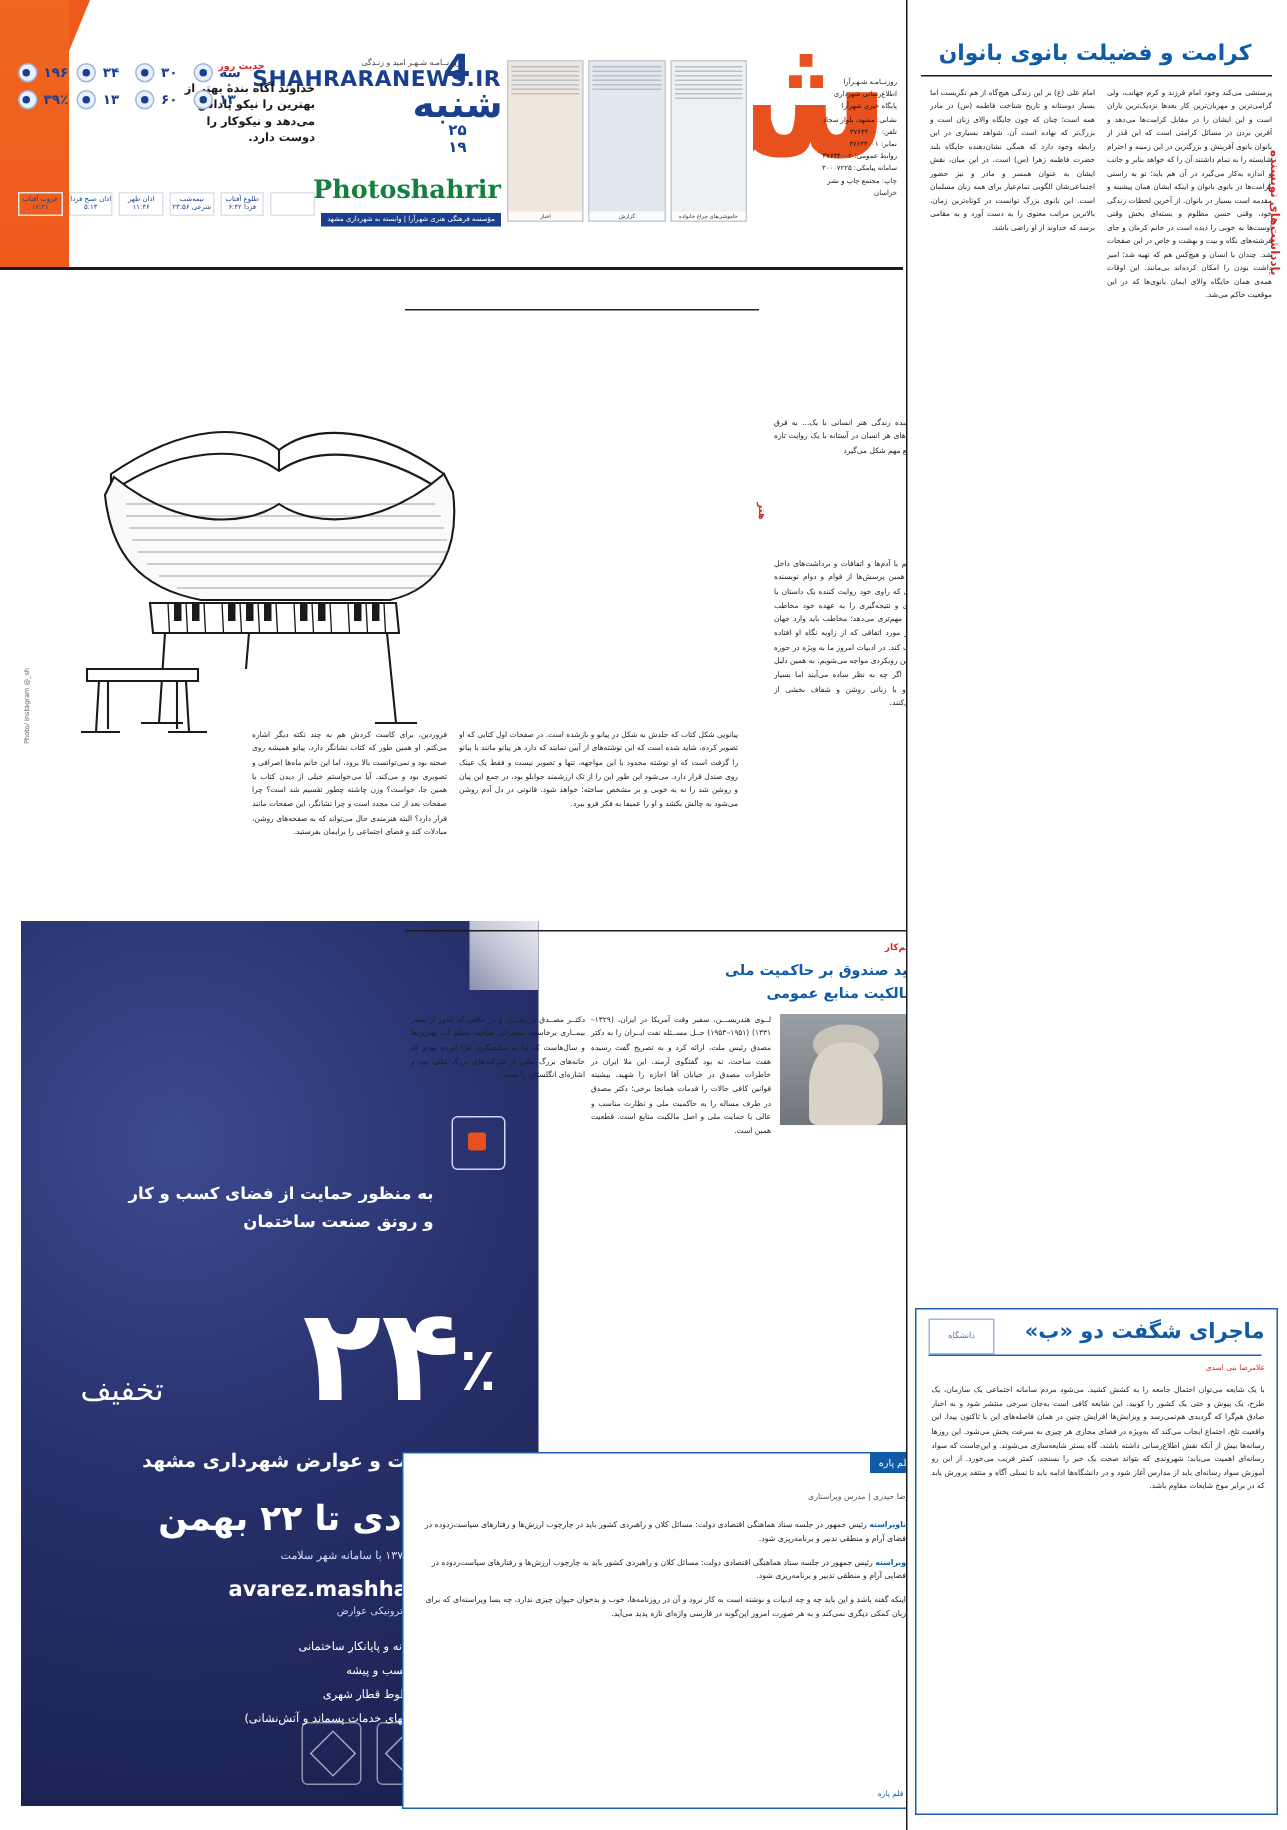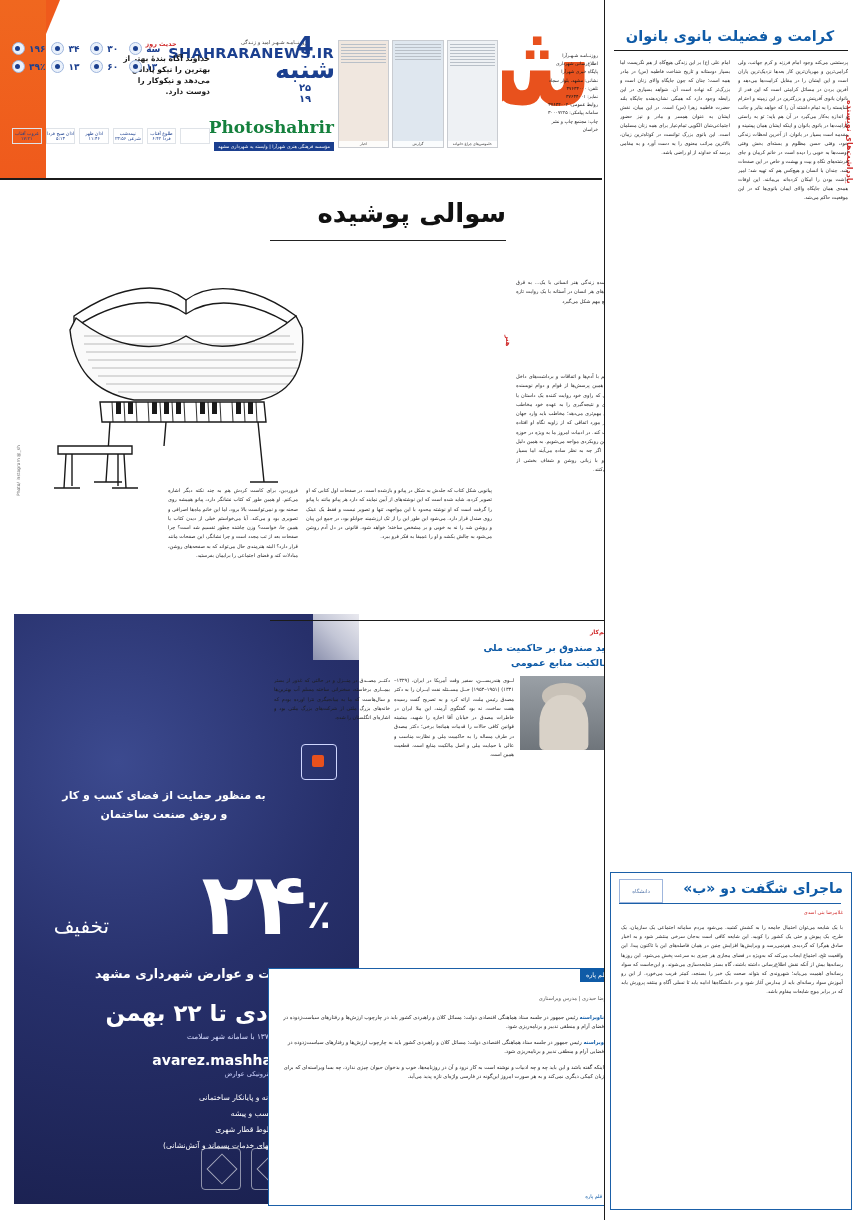--- a/index.html
+++ b/index.html
@@ -89,21 +89,21 @@
     position:absolute;left:14px;top:614px;width:345px;height:590px;
     background:radial-gradient(circle at 30% 25%,#3c4a8f 0%,#27306b 45%,#191f4d 100%);
     color:#fff;overflow:hidden;
   }
   .ad .fold{
     position:absolute;right:0;top:0;width:46px;height:46px;
     background:linear-gradient(225deg,#e9e9ef 0%,#c3c6d6 50%,#8b90ad 100%);
   }
   .ad-badge{position:absolute;right:22px;top:130px;width:34px;height:34px;border:1.4px solid #cfd6ff;border-radius:4px;}
   .ad-badge:after{content:"";position:absolute;left:10px;top:10px;width:12px;height:12px;background:#e8511d;border-radius:2px;}
-  .ad-line1{position:absolute;right:70px;top:172px;width:250px;text-align:center;font-size:11px;line-height:19px;font-weight:bold;}
+  .ad-line1{position:absolute;right:70px;top:172px;width:250px;text-align:right;font-size:11px;line-height:19px;font-weight:bold;}
   .ad-percent{position:absolute;right:28px;top:250px;width:300px;text-align:right;}
   .ad-num{font-size:86px;font-weight:bold;line-height:80px;letter-spacing:-2px;}
   .ad-pct{font-size:40px;font-weight:bold;vertical-align:super;}
   .ad-off{position:absolute;right:250px;top:300px;font-size:20px;font-weight:normal;}
   .ad-sub{position:absolute;right:26px;top:352px;width:290px;text-align:right;font-size:12.5px;font-weight:bold;}
   .ad-range{position:absolute;right:26px;top:386px;width:290px;text-align:right;font-size:23px;font-weight:bold;color:#ffffff;}
   .ad-info{position:absolute;right:26px;top:418px;width:290px;text-align:right;font-size:7.4px;color:#d7dcff;}
   .ad-url{position:absolute;right:60px;top:438px;width:200px;text-align:right;font-size:14px;font-weight:bold;}
   .ad-url small{display:block;font-size:6.6px;font-weight:normal;color:#cdd3ff;margin-top:2px;}
   .qr{position:absolute;right:18px;top:434px;width:32px;height:32px;background:#fff;}
@@ -294,21 +294,20 @@
       <div class="pr-item">نیمه‌شب شرعی ۲۳:۵۶</div>
       <div class="pr-item">اذان ظهر ۱۱:۴۶</div>
       <div class="pr-item">اذان صبح فردا ۵:۱۳</div>
       <div class="pr-item">غروب آفتاب ۱۷:۲۱</div>
     </div>
 
     <div class="rule-thick"></div>
   </div>
 
   <div class="head-wrap">
-    <div class="head-l1">سوالی پوشیده</div>
     <div class="head-rule"></div>
   </div>
 
   <div class="illus">
     <svg viewBox="0 0 330 320" width="330" height="320">
       <g fill="none" stroke="#1a1a1a" stroke-width="1.4">
 
         <path d="M60 120 C110 86 150 86 172 104 C196 86 238 88 282 120 L282 132 C240 104 198 100 172 118 C148 100 104 102 60 132 Z" fill="#fff"></path>
         <path d="M172 104 L172 118"></path>
 

